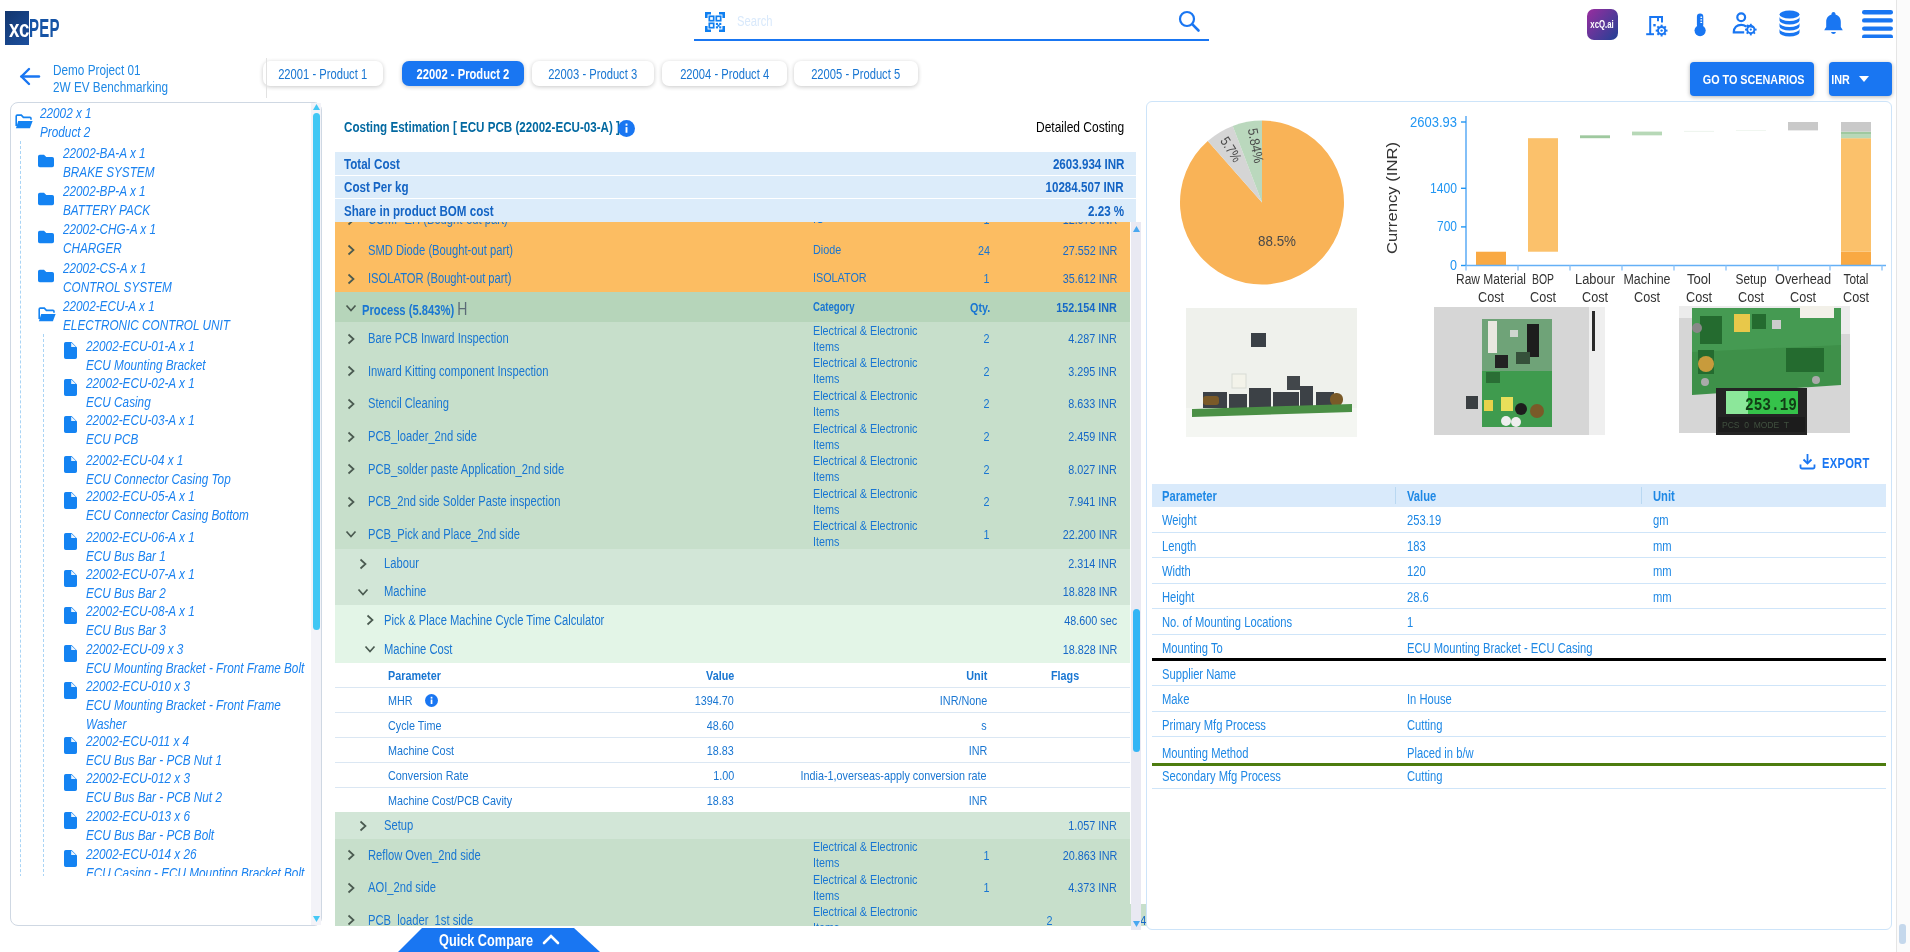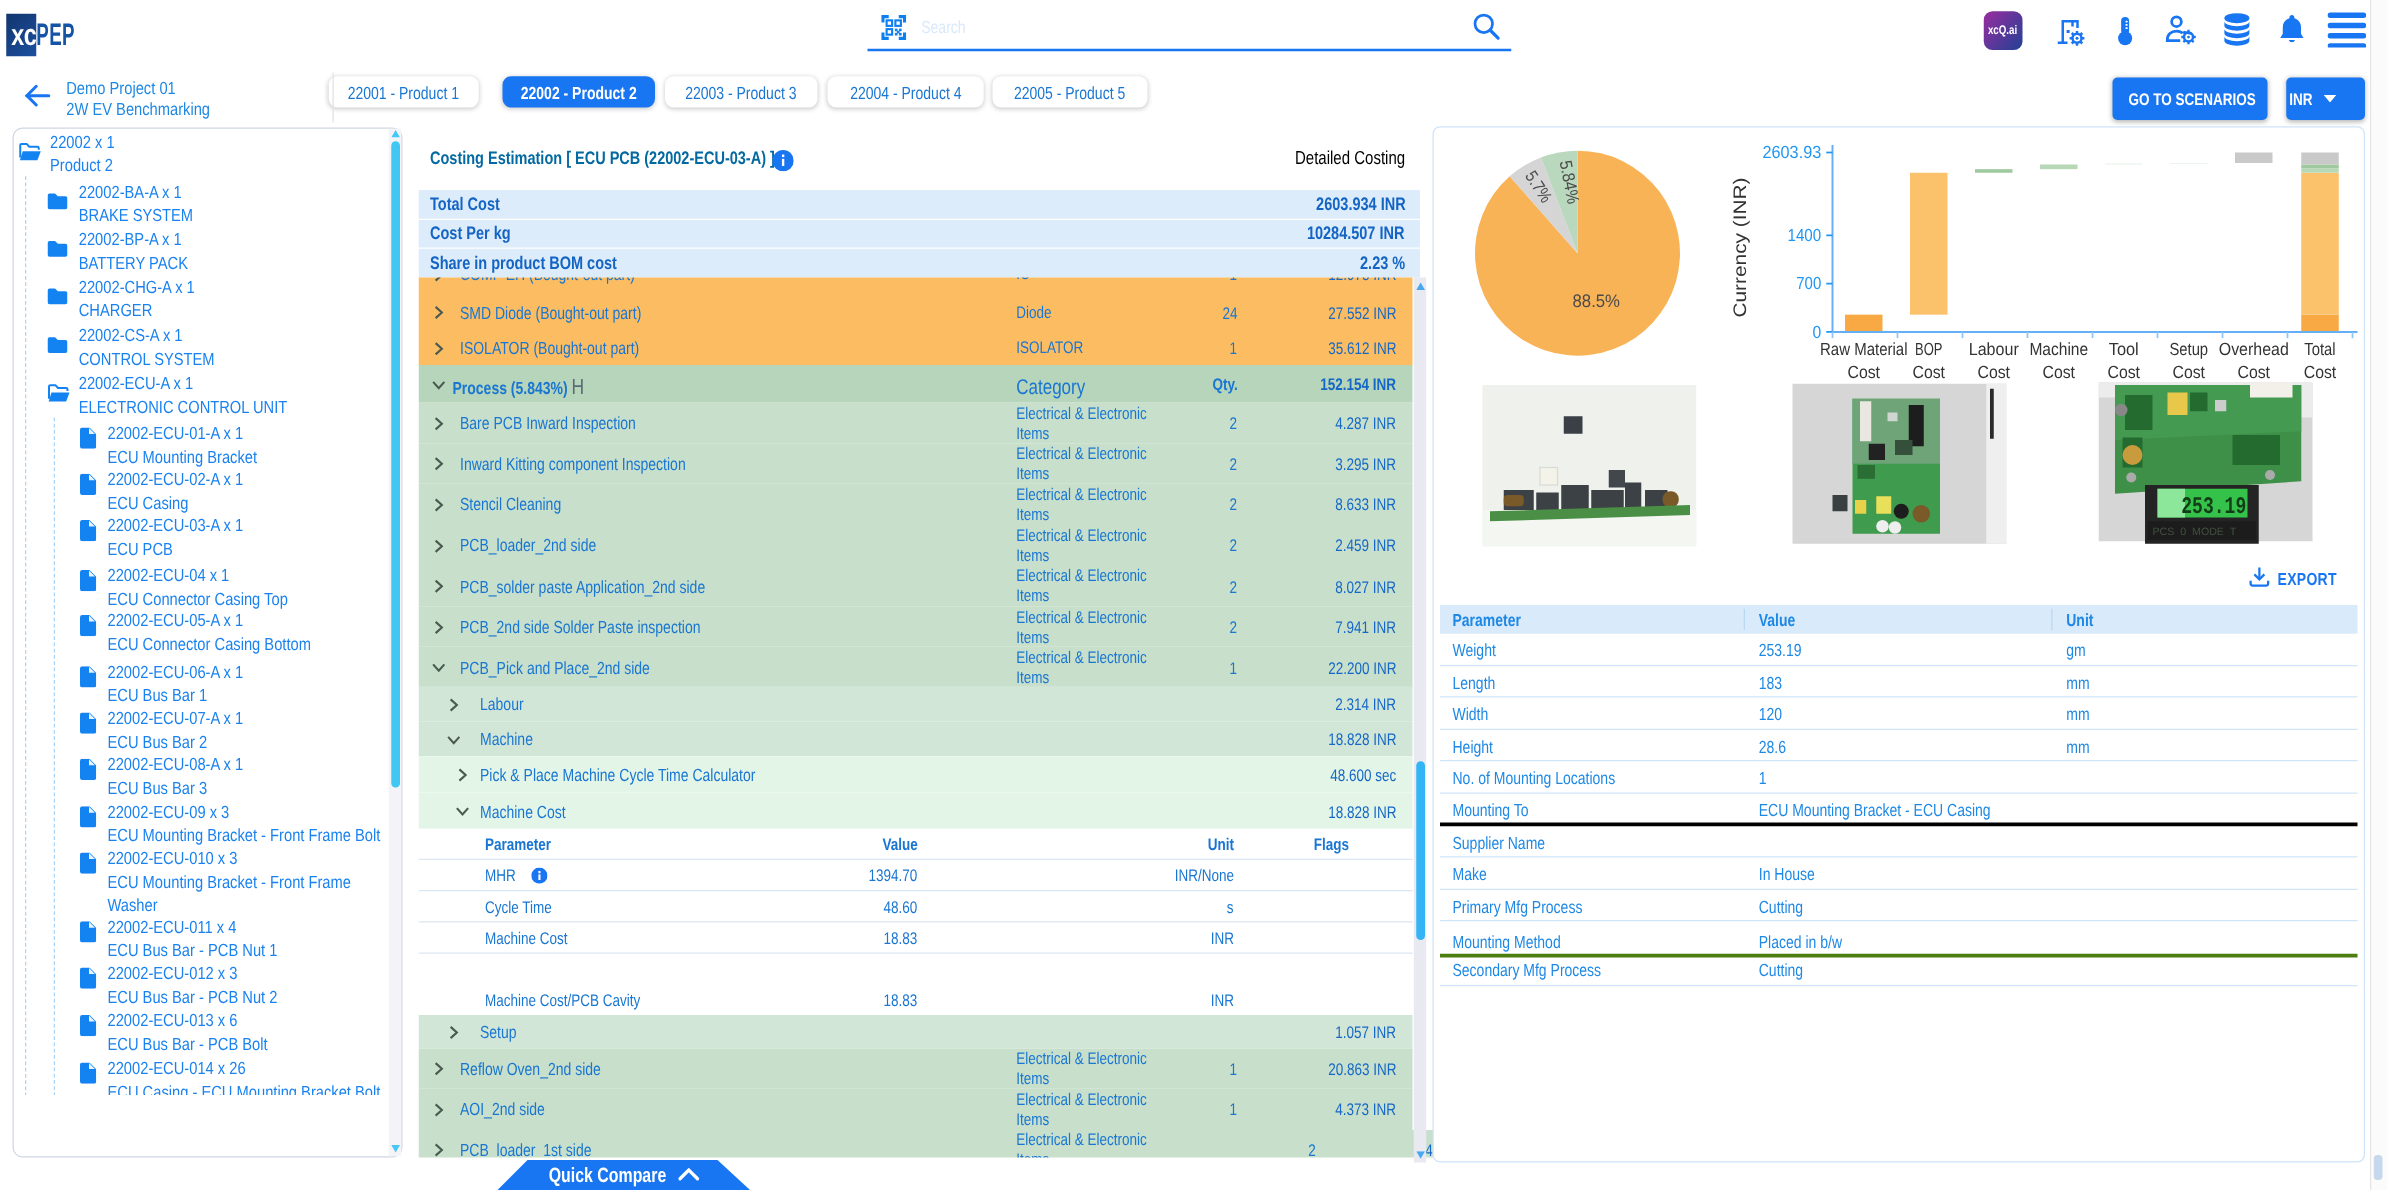--- a/index.html
+++ b/index.html
@@ -134,21 +134,21 @@
 <div class="abs bluebtn" style="left:1690px;width:124px;">
     <span>GO TO SCENARIOS</span>
   </div>
 <div class="abs bluebtn" style="left:1829px;width:63px;">
     <span>INR</span>
     <svg style="margin-left:7px;" width="10" height="6" viewBox="0 0 10 6">
       <path d="M0 0 H10 L5 6 Z" fill="#fff"></path>
     </svg>
   </div>
 <div class="abs" style="left:10px;top:102px;width:312px;height:824px;border:1px solid #cfd8e3;border-radius:8px;"></div>
-<div class="abs" style="left:0;top:0;width:311px;height:876px;overflow:hidden;">
+<div class="abs" style="left:0;top:0;width:311px;height:876px;overflow:hidden;font-style:italic;">
 <div class="guide" style="left:20px;top:141px;height:781px;"></div>
     <div class="guide" style="left:42.5px;top:334px;height:588px;"></div>
 <svg class="abs" style="left:14.7px;top:114.2px;" width="18" height="15" viewBox="0 0 18 15" fill="none">
       <path d="M1.2 12 V2.2 a1.1 1.1 0 0 1 1.1-1.1 h4 l2.1 2.3 h6.5 a1.1 1.1 0 0 1 1.1 1.1 v1.2" stroke="#1483f2" stroke-width="1.6"></path>
       <path d="M3.2 6.9 H17.6 L14.9 14.2 H0.9 Z" fill="#1483f2"></path>
     </svg>
 <div class="tn" style="left:40px;top:104px;">
       <div>22002 x 1<br>Product 2</div>
     </div>
 <svg class="abs" style="left:38.0px;top:154.0px;" width="16" height="14" viewBox="0 0 16 14" fill="#1483f2">
@@ -472,21 +472,21 @@
     <div style="position:absolute;left:33px;top:8.2px;color:#1976d2;font-size:14px;"><span class="cx">PCB_loader_1st side</span></div>
     <div style="position:absolute;left:478px;top:0.8px;color:#1976d2;font-size:13.5px;line-height:16px;"><span class="cx">Electrical &amp; Electronic<br>Items</span></div>
     <div style="position:absolute;right:140px;top:9.2px;color:#1976d2;font-size:13.5px;"><span class="cxr">2</span></div>
     <div style="position:absolute;right:13px;top:9.2px;color:#1668c7;font-size:13.5px;"><span class="cxr">2.459 INR</span></div>
   </div>
 <div class="abs" style="left:335px;top:292px;width:795px;height:30px;background:#b6d5ba;">
     <svg style="position:absolute;left:10px;top:12px" width="12" height="8" viewBox="0 0 12 8" fill="none" stroke="#4a5a50" stroke-width="1.7">
       <polyline points="1.5,1.5 6,6.5 10.5,1.5"></polyline>
     </svg>
     <div style="position:absolute;left:27px;top:7px;color:#1976d2;font-size:14px;font-weight:bold;"><span class="cx">Process (5.843%) <span style="color:#5b6b77;font-weight:normal;font-size:17.5px;">H</span></span></div>
-    <div style="position:absolute;left:478px;top:7.5px;color:#1976d2;font-size:17px;font-weight:normal;"><span class="cx">Category</span></div>
+    <div style="position:absolute;left:478px;top:7.5px;color:#1976d2;font-size:12px;font-weight:bold;"><span class="cx">Category</span></div>
     <div style="position:absolute;right:140px;top:7.5px;color:#1976d2;font-size:13.5px;font-weight:bold;"><span class="cxr">Qty.</span></div>
     <div style="position:absolute;right:13px;top:7.5px;color:#1668c7;font-size:13.5px;font-weight:bold;"><span class="cxr">152.154 INR</span></div>
   </div>
 <div class="abs" style="left:335px;top:663px;width:795px;height:149px;background:#fff;">
 <div style="position:absolute;left:0;top:0px;width:795px;height:25px;border-bottom:1px solid #dbe7f3;">
 <div style="position:absolute;left:53px;top:4.5px;color:#1976d2;font-size:13.5px;font-weight:bold;"><span class="cx">Parameter</span></div>
 <div style="position:absolute;right:396px;top:4.5px;color:#1976d2;font-size:13.5px;font-weight:bold;"><span class="cxr">Value</span></div>
 <div style="position:absolute;right:143px;top:4.5px;color:#1976d2;font-size:13.5px;font-weight:bold;"><span class="cxr">Unit</span></div>
 <div style="position:absolute;left:716px;top:4.5px;color:#1976d2;font-size:13.5px;font-weight:bold;"><span class="cx">Flags</span></div>
 </div>
@@ -502,20 +502,25 @@
 </div>
 <div style="position:absolute;left:0;top:50px;width:795px;height:25px;border-bottom:1px solid #dbe7f3;">
 <div style="position:absolute;left:53px;top:4.5px;color:#1976d2;font-size:13.5px;font-weight:normal;"><span class="cx">Cycle Time</span></div>
 <div style="position:absolute;right:396px;top:4.5px;color:#1976d2;font-size:13.5px;"><span class="cxr">48.60</span></div>
 <div style="position:absolute;right:143px;top:4.5px;color:#1976d2;font-size:13.5px;"><span class="cxr">s</span></div>
 </div>
 <div style="position:absolute;left:0;top:75px;width:795px;height:25px;border-bottom:1px solid #dbe7f3;">
 <div style="position:absolute;left:53px;top:4.5px;color:#1976d2;font-size:13.5px;font-weight:normal;"><span class="cx">Machine Cost</span></div>
 <div style="position:absolute;right:396px;top:4.5px;color:#1976d2;font-size:13.5px;"><span class="cxr">18.83</span></div>
 <div style="position:absolute;right:143px;top:4.5px;color:#1976d2;font-size:13.5px;"><span class="cxr">INR</span></div>
+</div>
+<div style="position:absolute;left:0;top:100px;width:795px;height:25px;border-bottom:1px solid #dbe7f3;">
+<div style="position:absolute;left:53px;top:4.5px;color:#1976d2;font-size:13.5px;font-weight:normal;"><span class="cx">Conversion Rate</span></div>
+<div style="position:absolute;right:396px;top:4.5px;color:#1976d2;font-size:13.5px;"><span class="cxr">1.00</span></div>
+<div style="position:absolute;right:143px;top:4.5px;color:#1976d2;font-size:13.5px;"><span class="cxr">India-1,overseas-apply conversion rate</span></div>
 </div>
 <div style="position:absolute;left:0;top:125px;width:795px;height:25px;">
 <div style="position:absolute;left:53px;top:4.5px;color:#1976d2;font-size:13.5px;font-weight:normal;"><span class="cx">Machine Cost/PCB Cavity</span></div>
 <div style="position:absolute;right:396px;top:4.5px;color:#1976d2;font-size:13.5px;"><span class="cxr">18.83</span></div>
 <div style="position:absolute;right:143px;top:4.5px;color:#1976d2;font-size:13.5px;"><span class="cxr">INR</span></div>
 </div>
 </div>
 <div class="abs" style="left:1131px;top:222px;width:10px;height:708px;background:#e9e9f2;"></div>
 <svg class="abs" style="left:1133px;top:226px;" width="7" height="6" viewBox="0 0 7 6">
     <path d="M3.5 0 L7 6 H0 Z" fill="#4aa8f0"></path>

